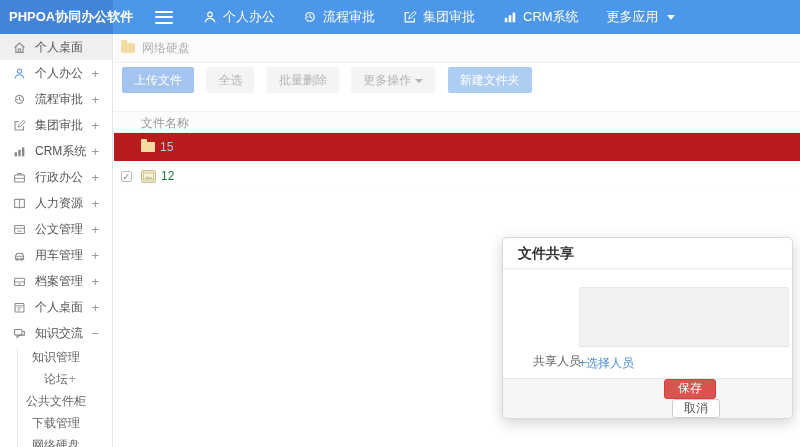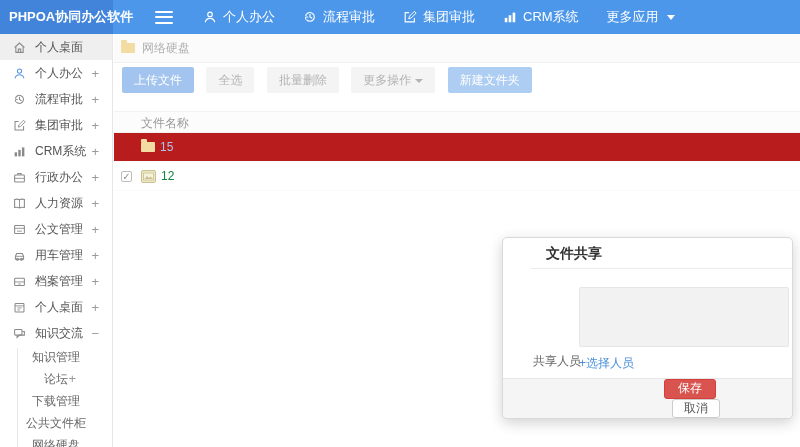--- a/index.html
+++ b/index.html
@@ -66,21 +66,21 @@
   .checkbox { position:absolute; left:7px; top:9px; width:11px; height:11px;
     border:1px solid #bdbdbd; border-radius:2px; background:#fff; font-size:10px;
     line-height:10px; color:#8f8f8f; text-align:center; cursor:pointer; }
   .file-ico { margin-right:5px; }
 
   
   .modal { position:absolute; left:502px; top:237px; width:291px; height:182px;
     background:#fff; border:1px solid #d9d9d9; border-radius:5px;
     box-shadow:0 4px 14px rgba(0,0,0,0.18); }
   .modal-title { height:31px; line-height:31px; padding-left:15px; font-size:14px;
-    font-weight:bold; color:#333; border-bottom:1px solid #ececec;margin-left:28px; }
+    font-weight:bold; color:#333; border-bottom:1px solid #ececec; }
   .modal-body { position:relative; height:110px; }
   .share-label { position:absolute; left:30px; top:84px; font-size:12px; color:#666; }
   .share-box { position:absolute; left:76px; top:18px; width:210px; height:60px;
     background:#f2f2f2; border:1px solid #e6e6e6; border-radius:2px; resize:none;
     font-family:inherit; font-size:12px; padding:4px; }
   .choose-link { position:absolute; left:76px; top:86px; font-size:12px;
     color:#4a90d9; text-decoration:none; cursor:pointer; }
   .modal-footer { position:absolute; bottom:0; left:0; right:0; height:40px;
     background:#f5f5f5; border-top:1px solid #e6e6e6; border-radius:0 0 5px 5px;
     display:flex; align-items:center; justify-content:center; padding-left:85px;flex-direction:column; }
@@ -248,24 +248,24 @@
 
   <div class="submenu">
     <div class="sub-item">
       <span>知识管理</span>
     </div>
     <div class="sub-item">
       <span>论坛</span>
       <span class="expand">+</span>
     </div>
     <div class="sub-item">
+      <span>公共文件柜</span>
+    </div>
+    <div class="sub-item">
       <span>下载管理</span>
-    </div>
-    <div class="sub-item">
-      <span>公共文件柜</span>
     </div>
     <div class="sub-item">
       <span>网络硬盘</span>
     </div>
   </div>
 </div>
 
 <div class="main">
   <div class="crumb">
     <span class="folder-ico"></span>

